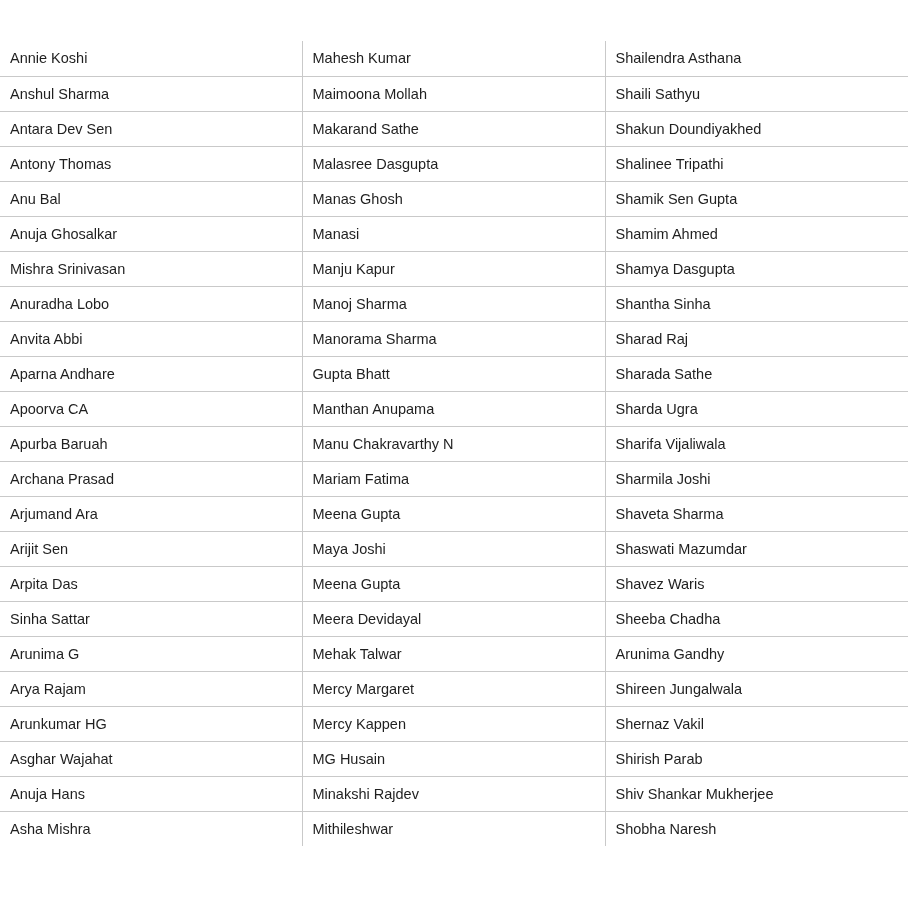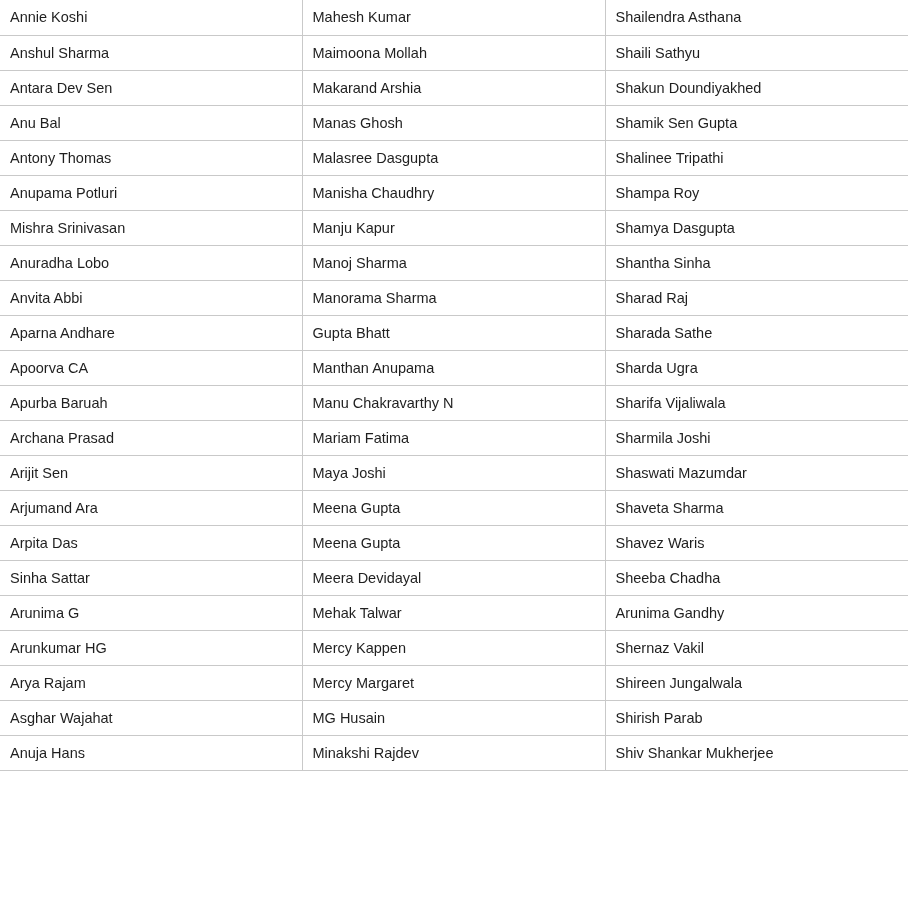--- a/index.html
+++ b/index.html
@@ -13,20 +13,21 @@
     height: 910px;
     overflow: hidden;
     font-family: "Liberation Sans", "DejaVu Sans", sans-serif;
     color: #1a1a1a;
   }
 
   .names-table {
     width: 908px;
     border-collapse: collapse;
     table-layout: fixed;
+    margin-top: 41px;
   }
 
   .names-table col.c1 { width: 302px; }
   .names-table col.c2 { width: 303px; }
   .names-table col.c3 { width: 303px; }
 
   .names-table tr {
     height: 35px;
   }
 
@@ -72,37 +73,37 @@
         <td>Mahesh Kumar</td>
         <td class="col-last">Shailendra Asthana</td>
       </tr>
       <tr>
         <td>Anshul Sharma</td>
         <td>Maimoona Mollah</td>
         <td class="col-last">Shaili Sathyu</td>
       </tr>
       <tr>
         <td>Antara Dev Sen</td>
-        <td>Makarand Arshia</td>
+        <td>Makarand Sathe</td>
         <td class="col-last">Shakun Doundiyakhed</td>
+      </tr>
+      <tr>
+        <td>Antony Thomas</td>
+        <td>Malasree Dasgupta</td>
+        <td class="col-last">Shalinee Tripathi</td>
       </tr>
       <tr>
         <td>Anu Bal</td>
         <td>Manas Ghosh</td>
         <td class="col-last">Shamik Sen Gupta</td>
       </tr>
       <tr>
-        <td>Antony Thomas</td>
-        <td>Malasree Dasgupta</td>
-        <td class="col-last">Shalinee Tripathi</td>
-      </tr>
-      <tr>
-        <td>Anupama Potluri</td>
-        <td>Manisha Chaudhry</td>
-        <td class="col-last">Shampa Roy</td>
+        <td>Anuja Ghosalkar</td>
+        <td>Manasi</td>
+        <td class="col-last">Shamim Ahmed</td>
       </tr>
       <tr>
         <td>Mishra Srinivasan</td>
         <td>Manju Kapur</td>
         <td class="col-last">Shamya Dasgupta</td>
       </tr>
       <tr>
         <td>Anuradha Lobo</td>
         <td>Manoj Sharma</td>
         <td class="col-last">Shantha Sinha</td>
@@ -126,58 +127,63 @@
         <td>Apurba Baruah</td>
         <td>Manu Chakravarthy N</td>
         <td class="col-last">Sharifa Vijaliwala</td>
       </tr>
       <tr>
         <td>Archana Prasad</td>
         <td>Mariam Fatima</td>
         <td class="col-last">Sharmila Joshi</td>
       </tr>
       <tr>
+        <td>Arjumand Ara</td>
+        <td>Meena Gupta</td>
+        <td class="col-last">Shaveta Sharma</td>
+      </tr>
+      <tr>
         <td>Arijit Sen</td>
         <td>Maya Joshi</td>
         <td class="col-last">Shaswati Mazumdar</td>
-      </tr>
-      <tr>
-        <td>Arjumand Ara</td>
-        <td>Meena Gupta</td>
-        <td class="col-last">Shaveta Sharma</td>
       </tr>
       <tr>
         <td>Arpita Das</td>
         <td>Meena Gupta</td>
         <td class="col-last">Shavez Waris</td>
       </tr>
       <tr>
         <td>Sinha Sattar</td>
         <td>Meera Devidayal</td>
         <td class="col-last">Sheeba Chadha</td>
       </tr>
       <tr>
         <td>Arunima G</td>
         <td>Mehak Talwar</td>
         <td class="col-last">Arunima Gandhy</td>
       </tr>
       <tr>
+        <td>Arya Rajam</td>
+        <td>Mercy Margaret</td>
+        <td class="col-last">Shireen Jungalwala</td>
+      </tr>
+      <tr>
         <td>Arunkumar HG</td>
         <td>Mercy Kappen</td>
         <td class="col-last">Shernaz Vakil</td>
-      </tr>
-      <tr>
-        <td>Arya Rajam</td>
-        <td>Mercy Margaret</td>
-        <td class="col-last">Shireen Jungalwala</td>
       </tr>
       <tr>
         <td>Asghar Wajahat</td>
         <td>MG Husain</td>
         <td class="col-last">Shirish Parab</td>
       </tr>
       <tr>
         <td>Anuja Hans</td>
         <td>Minakshi Rajdev</td>
         <td class="col-last">Shiv Shankar Mukherjee</td>
       </tr>
+      <tr class="row-last">
+        <td>Asha Mishra</td>
+        <td>Mithileshwar</td>
+        <td class="col-last">Shobha Naresh</td>
+      </tr>
     </tbody>
 </table>
 
 </body></html>

